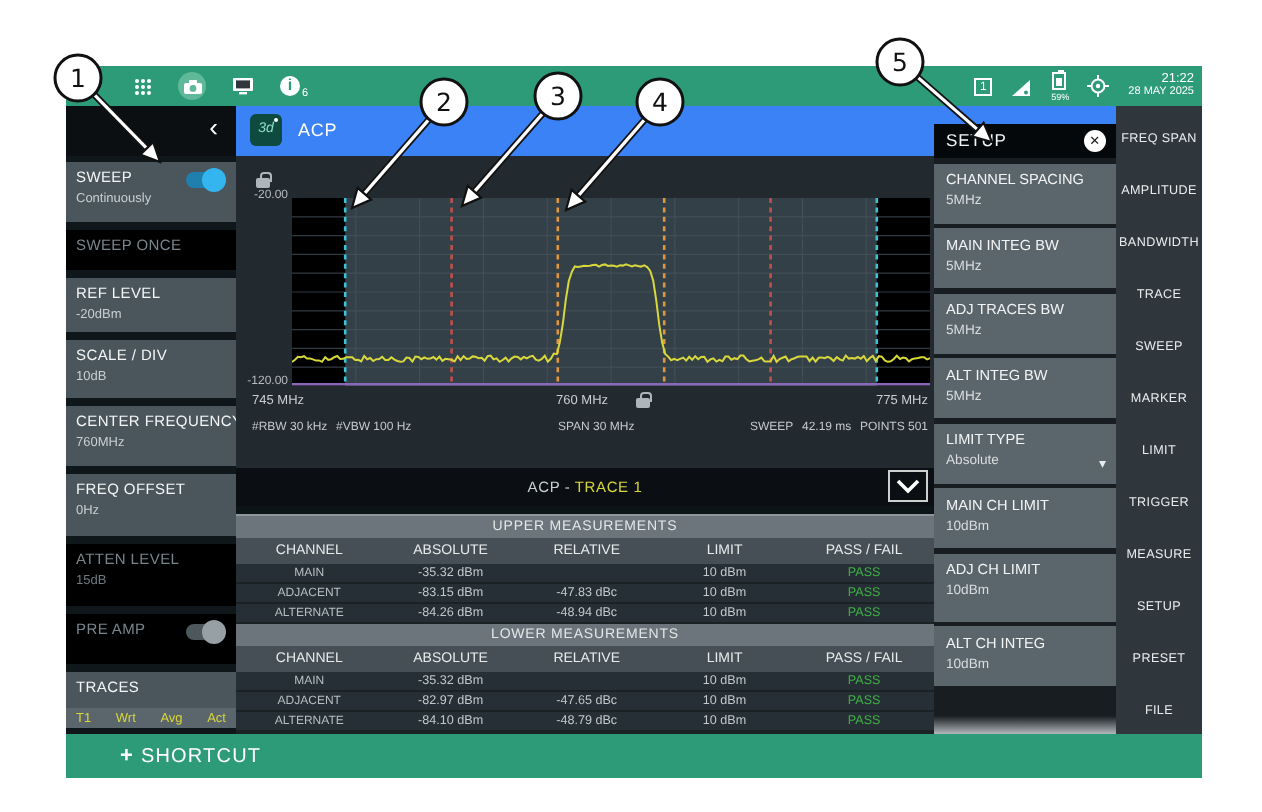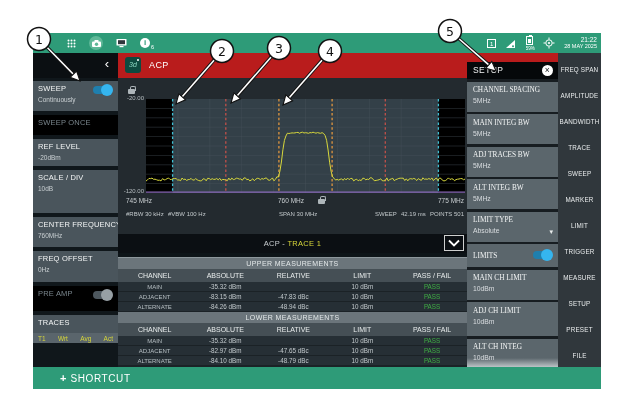--- a/index.html
+++ b/index.html
@@ -36,21 +36,21 @@
   .sb-value { font-size:6.5px; color:#c9cfd2; margin-top:2.5px; }
   .disabled .sb-value { color:#6e7a81; }
   .toggle { position:absolute; right:6px; top:5px; width:19px; height:8px; border-radius:4px; }
   .toggle .knob { position:absolute; right:-1px; top:-2px; width:12px; height:12px; border-radius:50%; }
   .toggle.on { background:#1F7FAE; } .toggle.on .knob { background:#35B5EF; }
   .toggle.off { background:#4d575e; } .toggle.off .knob { background:#97A0A5; }
   .traces-tags { position:absolute; left:0; right:0; bottom:0; height:10px; background:#5a656c; display:flex; justify-content:space-between; align-items:center; padding:0 5px; }
   .tag { font-size:6.5px; color:#d6d63a; }
 
   
-  .tabstrip { position:absolute; left:85px; top:20px; width:440px; height:25px; background:#b91c1c; }
+  .tabstrip { position:absolute; left:85px; top:20px; width:440px; height:25px; background:#3b82f6; }
   .app-icon { position:absolute; left:7px; top:4px; width:16px; height:16px; border-radius:3px; background:#0e4a40; color:#8fdcc6; font-size:7px; font-style:italic; text-align:center; line-height:15px; }
   .app-icon::after { content:''; position:absolute; right:2px; top:2px; width:2px; height:2px; border-radius:50%; background:#fff; }
   .tab-title { position:absolute; left:31px; top:7px; font-size:9px; color:#fff; letter-spacing:.4px; }
 
   
   .chart { position:absolute; left:85px; top:45px; width:349px; height:160px; background:#232a2f; }
   .lock { position:relative; width:7px; height:5px; background:#aeb6ba; border-radius:1px; display:inline-block; }
   .lock::before { content:''; position:absolute; top:-3.5px; left:1.5px; width:4px; height:4px; border:1px solid #aeb6ba; border-bottom:none; border-radius:2px 2px 0 0; }
   .lock1 { position:absolute; left:10px; top:11px; }
   .ylab { position:absolute; font-size:6px; color:#b6bdc0; width:25px; text-align:right; }
@@ -72,21 +72,21 @@
   .col-head { height:13px; background:#454f55; display:grid; grid-template-columns:21% 19.5% 19.5% 20% 20%; align-items:center; color:#e8ecec; font-size:7px; text-align:center; }
   .trow { height:10px; display:grid; grid-template-columns:21% 19.5% 19.5% 20% 20%; align-items:center; font-size:6.3px; color:#c2c9cc; text-align:center; background:#262f35; border-bottom:1px solid #1b2226; }
   .trow .ch { font-size:6px; color:#b7bfc3; }
   .pass { color:#3FAE44; }
 
   
   .setup { position:absolute; left:434px; top:29px; width:91px; height:305px; background:#171d21; overflow:hidden; }
   .setup-head { position:relative; height:17px; background:#05080a; color:#f2f4f4; font-size:8.5px; line-height:17px; padding-left:6px; letter-spacing:.4px; }
   .close { position:absolute; right:5px; top:3px; width:11px; height:11px; border-radius:50%; background:#fff; color:#14181b; font-size:8.5px; line-height:10px; text-align:center; }
   .su-item { position:relative; background:#5b666c; margin-top:2.5px; padding:3.5px 5px 0 6px; }
-  .su-label { font-size:7.3px; color:#f3f5f5; white-space:nowrap;font-family:Liberation Serif, serif; }
+  .su-label { font-size:7.3px; color:#f3f5f5; white-space:nowrap; }
   .su-value { font-size:6.8px; color:#d9dde0; margin-top:3px; }
   .caret { position:absolute; right:5px; bottom:6px; color:#e8ecec; font-size:7px; }
   .su-item .toggle { top:7px; }
   .fade { position:absolute; left:0; right:0; bottom:0; height:9px; background:linear-gradient(180deg, rgba(205,211,214,0), rgba(205,211,214,.85)); }
 
   
   .rmenu { position:absolute; left:525px; top:20px; width:43px; height:314px; background:#30373c; padding-top:3px; }
   .rm-item { height:26px; display:flex; align-items:center; justify-content:center; color:#e9eced; font-size:6.3px; letter-spacing:.2px; text-align:center; }
 
   
@@ -182,31 +182,35 @@
           </span>
           <div class="sb-value">Continuously</div>
         </div>
         <div class="sb-item disabled" style="height:20px">
           <div class="sb-label">SWEEP ONCE</div>
         </div>
         <div class="sb-item" style="height:27px">
           <div class="sb-label">REF LEVEL</div>
           <div class="sb-value">-20dBm</div>
         </div>
-        <div class="sb-item" style="height:43px">
+        <div class="sb-item" style="height:29px">
           <div class="sb-label">SCALE / DIV</div>
           <div class="sb-value">10dB</div>
         </div>
         <div class="sb-item" style="height:30px">
           <div class="sb-label">CENTER FREQUENCY</div>
           <div class="sb-value">760MHz</div>
         </div>
         <div class="sb-item" style="height:31px">
           <div class="sb-label">FREQ OFFSET</div>
           <div class="sb-value">0Hz</div>
+        </div>
+        <div class="sb-item disabled" style="height:31px">
+          <div class="sb-label">ATTEN LEVEL</div>
+          <div class="sb-value">15dB</div>
         </div>
         <div class="sb-item disabled" style="height:25px">
           <div class="sb-label">PRE AMP</div>
           <span class="toggle off">
             <span class="knob"></span>
           </span>
         </div>
         <div class="sb-item" style="height:28px">
           <div class="sb-label">TRACES</div>
           <div class="traces-tags">
@@ -365,26 +369,20 @@
             <div class="su-value">5MHz</div>
           </div>
           <div class="su-item" style="height:30px">
             <div class="su-label">ALT INTEG BW</div>
             <div class="su-value">5MHz</div>
           </div>
           <div class="su-item" style="height:30px">
             <div class="su-label">LIMIT TYPE</div>
             <div class="su-value">Absolute</div>
             <span class="caret">▾</span>
-          </div>
-          <div class="su-item" style="height:23px">
-            <div class="su-label" style="line-height:16px">LIMITS</div>
-            <span class="toggle on">
-              <span class="knob"></span>
-            </span>
           </div>
           <div class="su-item" style="height:30px">
             <div class="su-label">MAIN CH LIMIT</div>
             <div class="su-value">10dBm</div>
           </div>
           <div class="su-item" style="height:34px">
             <div class="su-label">ADJ CH LIMIT</div>
             <div class="su-value">10dBm</div>
           </div>
           <div class="su-item" style="height:30px">

